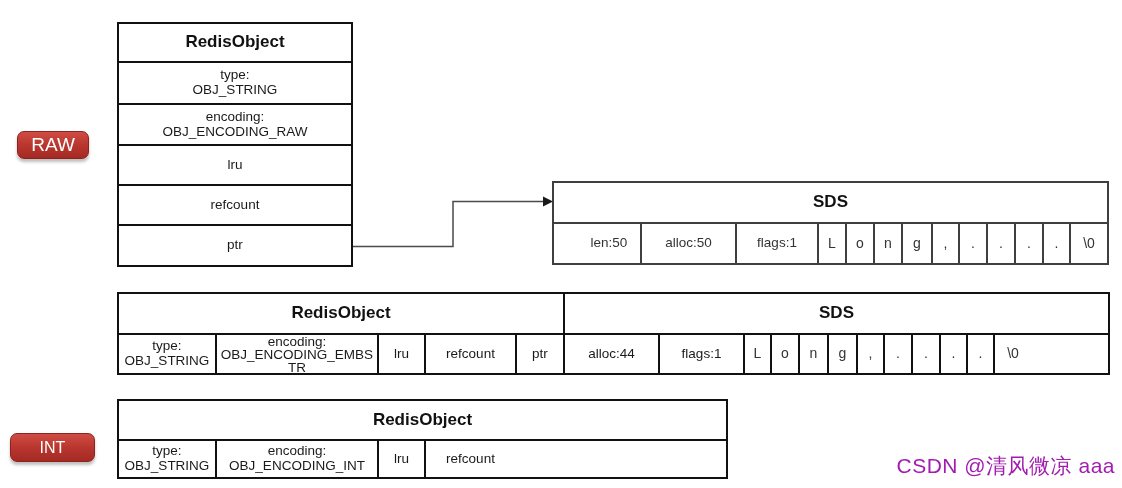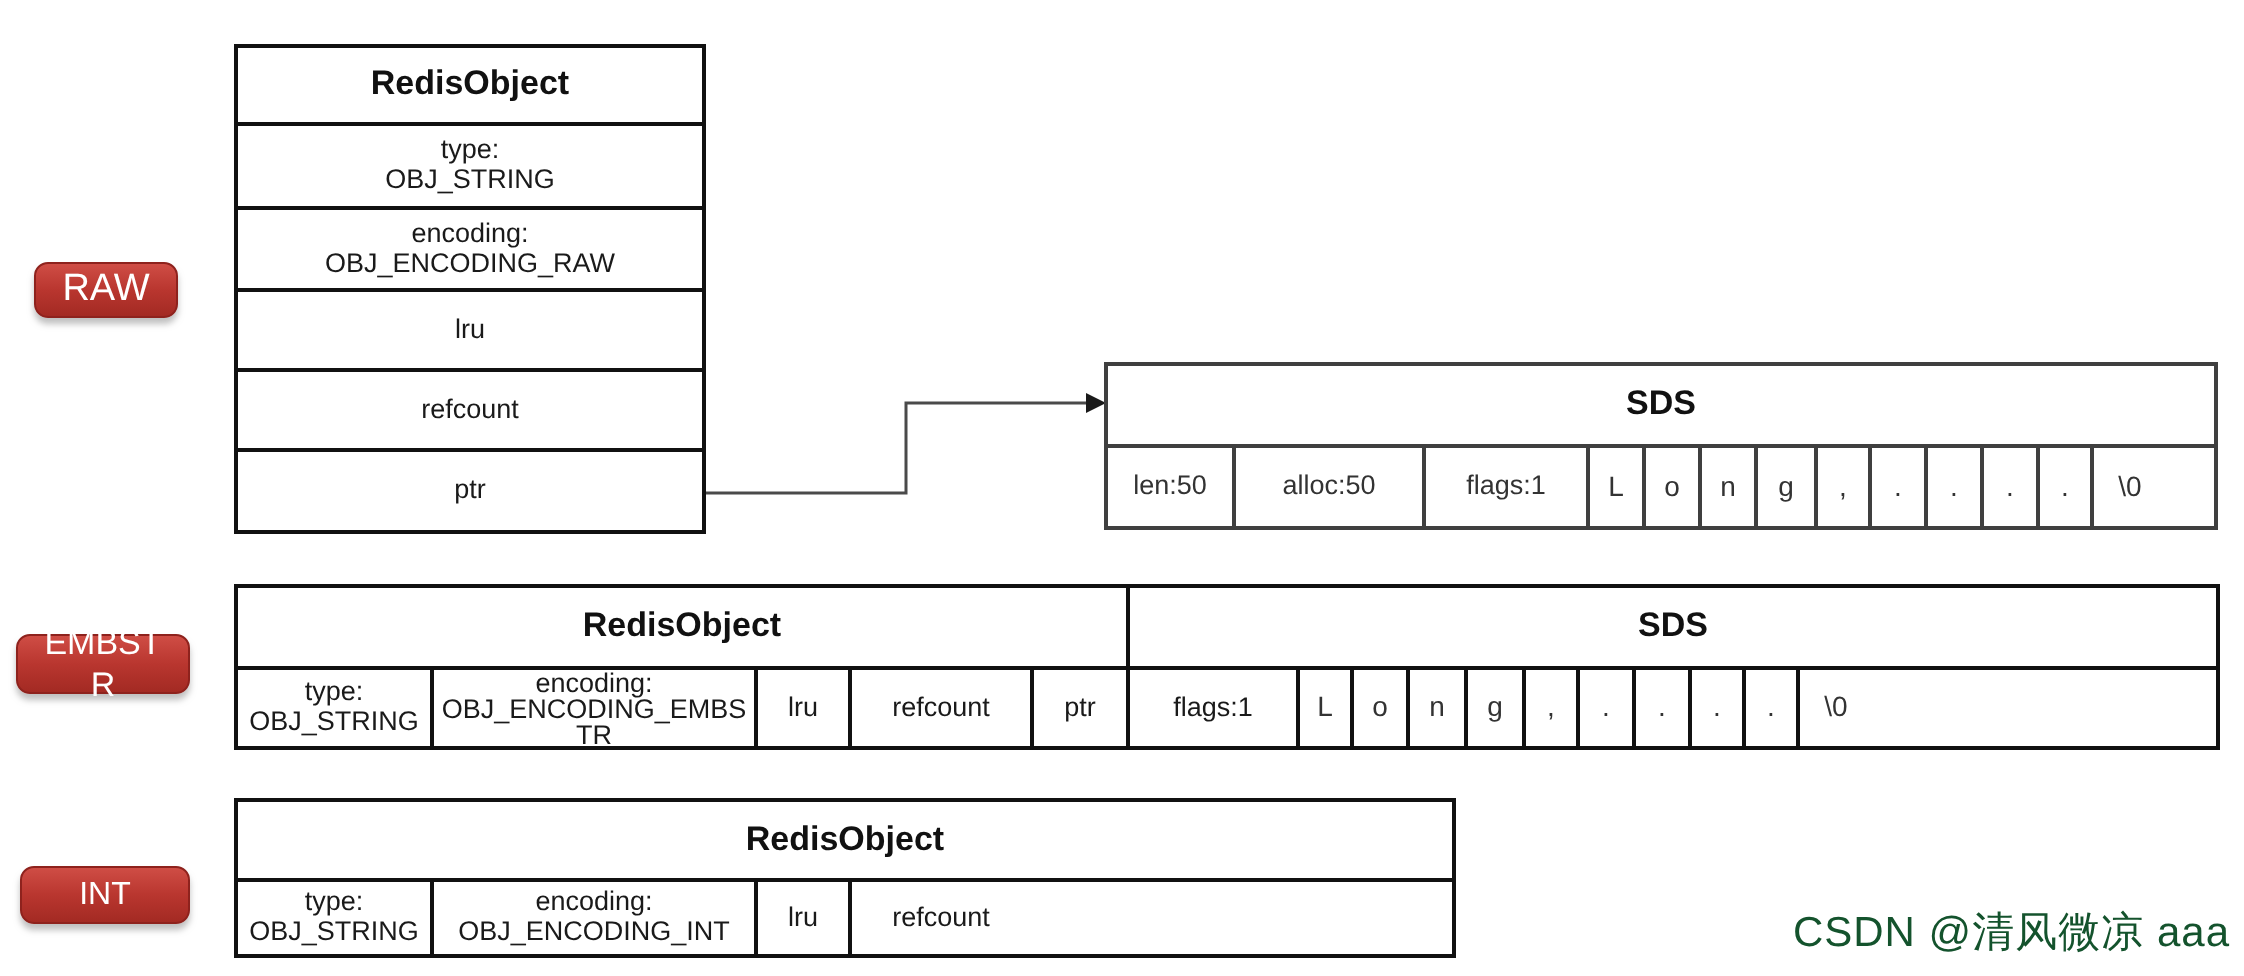--- a/index.html
+++ b/index.html
@@ -46,21 +46,21 @@
   .sds-gray { border-color:#3f3f3f; }
   .sds-gray .trow + .trow { border-top-color:#3f3f3f; }
   .sds-gray .tc + .tc { border-left-color:#3f3f3f; }
   .sds-gray .sm, .sds-gray .chr { color:#333; }
 
   .break-all { word-break:break-all; line-height:13px; font-size:13.5px; }
 
   .arrow-layer { position:absolute; left:0; top:0; width:1122px; height:488px; pointer-events:none; }
 
   .watermark {
-    position:absolute; right:7px; top:452px; font-size:21px; color:#14532d;
+    position:absolute; right:7px; top:452px; font-size:21px; color:#a21caf;
     letter-spacing:.5px; white-space:nowrap;
   }
 </style>
 </head>
 <body>
 
 <div class="canvas">
 
   <div class="badge badge-raw">
     <span>RAW</span>
@@ -92,53 +92,51 @@
   <svg class="arrow-layer" viewBox="0 0 1122 488">
     <polyline points="353,246.5 453,246.5 453,201.5 544,201.5" fill="none" stroke="#4a4a4a" stroke-width="1.5"></polyline>
     <path d="M543,196.5 L553,201.5 L543,206.5 Z" fill="#1a1a1a"></path>
   </svg>
 
   <div class="tbl sds-gray" style="left:552px; top:181px; width:557px; height:84px;">
     <div class="trow" style="height:39px;">
       <div class="tc full hdr">SDS</div>
     </div>
     <div class="trow" style="height:41px;">
-      <div class="tc sm" style="width:62px;">len:50</div>
+      <div class="tc sm" style="width:62px;margin-left:24px;">len:50</div>
       <div class="tc sm" style="width:95px;">alloc:50</div>
       <div class="tc sm" style="width:82px;">flags:1</div>
       <div class="tc chr" style="width:28px;">L</div>
       <div class="tc chr" style="width:28px;">o</div>
       <div class="tc chr" style="width:28px;">n</div>
       <div class="tc chr" style="width:30px;">g</div>
       <div class="tc chr" style="width:27px;">,</div>
       <div class="tc chr" style="width:28px;">.</div>
       <div class="tc chr" style="width:28px;">.</div>
       <div class="tc chr" style="width:28px;">.</div>
       <div class="tc chr" style="width:27px;">.</div>
       <div class="tc chr" style="width:38px;">\0</div>
     </div>
   </div>
 
-  <div class="badge badge-embstr">
-    <span class="wrap">EMBSTR</span>
-  </div>
 
   <div class="tbl" style="left:117px; top:292px; width:993px; height:83px;">
     <div class="trow" style="height:39px;">
       <div class="tc hdr" style="width:444px;">RedisObject</div>
       <div class="tc hdr" style="width:545px;">SDS</div>
     </div>
     <div class="trow" style="height:40px;">
       <div class="tc sm" style="width:96px;">type:
 OBJ_STRING</div>
       <div class="tc break-all" style="width:162px;">encoding:
 OBJ_ENCODING_EMBSTR</div>
       <div class="tc sm" style="width:47px;">lru</div>
       <div class="tc sm" style="width:91px;">refcount</div>
       <div class="tc sm" style="width:48px;">ptr</div>
+      <div class="tc sm" style="width:95px;">alloc:44</div>
       <div class="tc sm" style="width:85px;">flags:1</div>
       <div class="tc chr" style="width:27px;">L</div>
       <div class="tc chr" style="width:28px;">o</div>
       <div class="tc chr" style="width:29px;">n</div>
       <div class="tc chr" style="width:29px;">g</div>
       <div class="tc chr" style="width:27px;">,</div>
       <div class="tc chr" style="width:28px;">.</div>
       <div class="tc chr" style="width:28px;">.</div>
       <div class="tc chr" style="width:27px;">.</div>
       <div class="tc chr" style="width:27px;">.</div>

